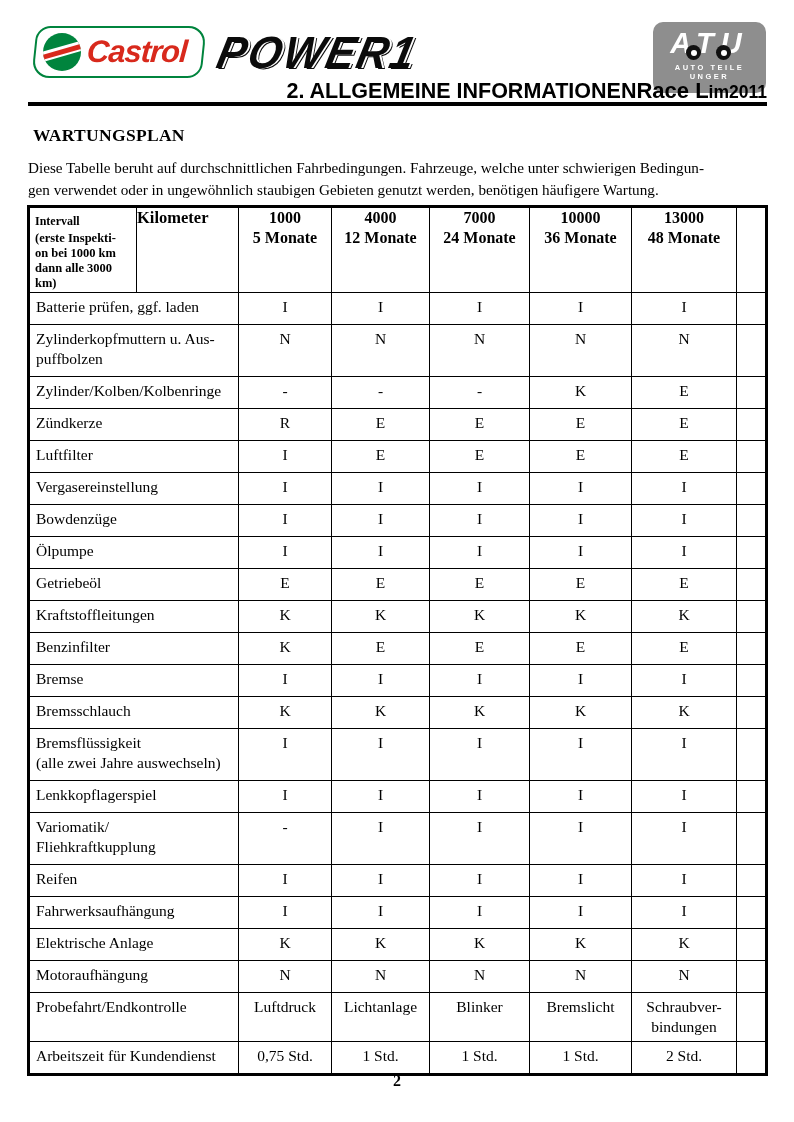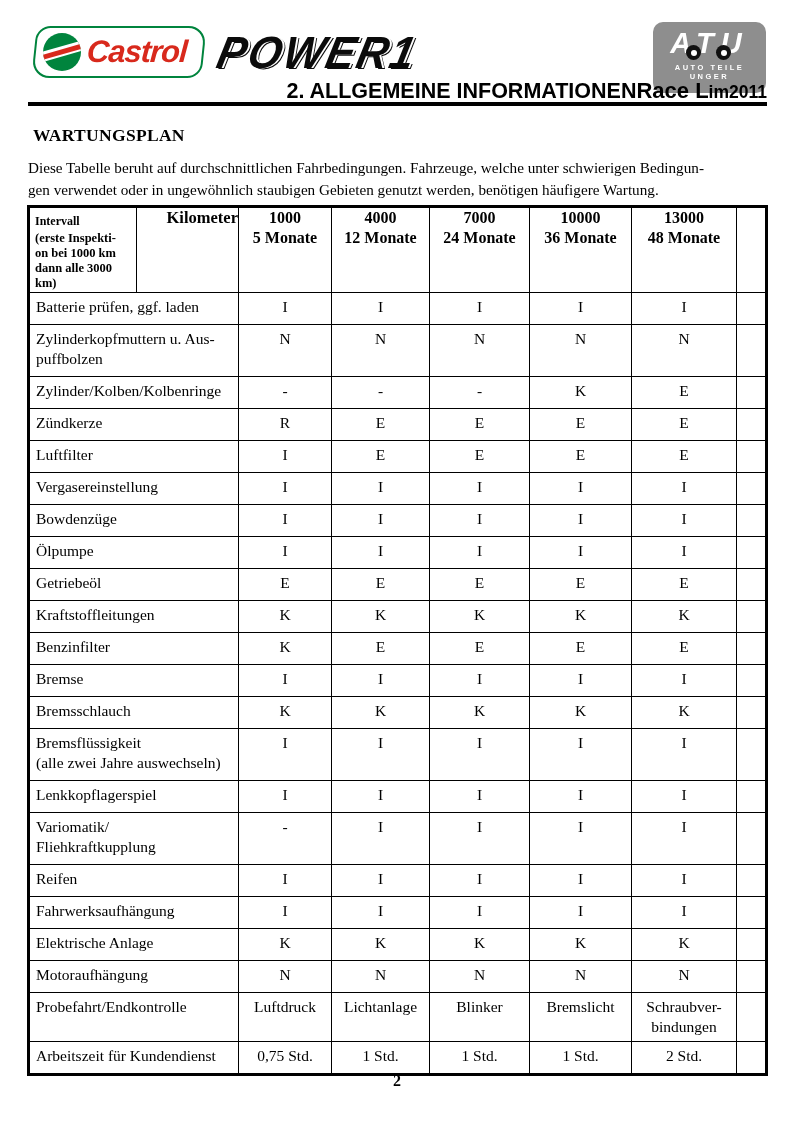--- a/index.html
+++ b/index.html
@@ -115,21 +115,21 @@
     font-size:15.5px;
   }
   .maintenance-table th,.maintenance-table td{
     border:1.8px solid var(--ink);
     line-height:20px;vertical-align:top;
   }
   .header-row th{height:86px;font-weight:bold;}
   .intervall-cell{text-align:left;padding:3px 3px 0 5px;vertical-align:top;}
   .intervall-title{font-size:12px;line-height:20px;}
   .intervall-note{font-size:12.5px;line-height:15px;white-space:pre-line;}
-  .km-label-cell{vertical-align:middle;text-align:right;font-size:16.5px;}
+  .km-label-cell{vertical-align:middle;text-align:left;font-size:16.5px;}
   .interval-col{vertical-align:middle;text-align:center;font-size:16px;line-height:21px;padding-bottom:10px;}
   .label-cell{padding:4px 3px 7px 6px;white-space:pre-line;}
   .val{padding:4px 2px;text-align:center;white-space:pre-line;}
   .end-cell{padding:0;}
   
   .legend{
     position:absolute;top:1006px;left:30px;
     font-size:15px;line-height:21.5px;
   }
   .legend-line{white-space:pre;}

